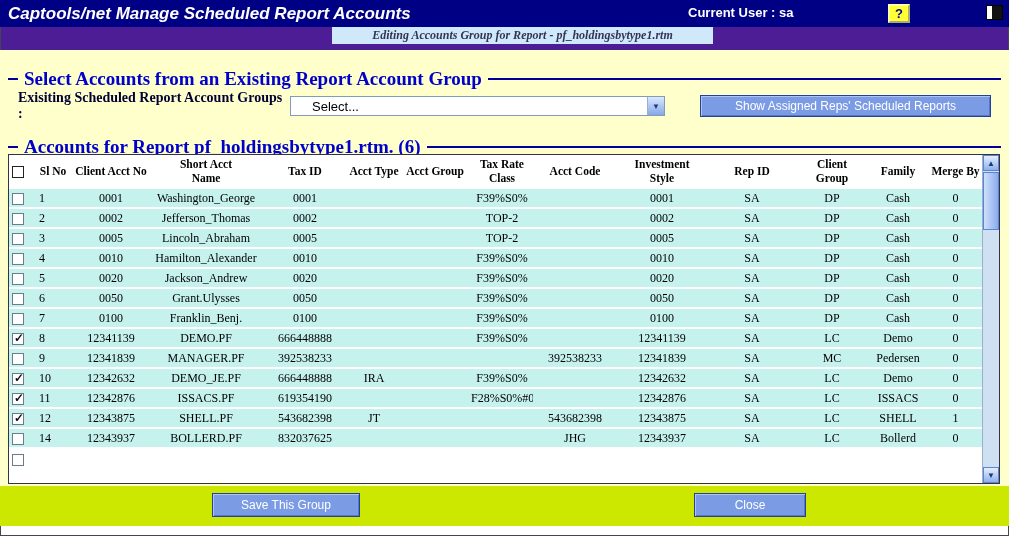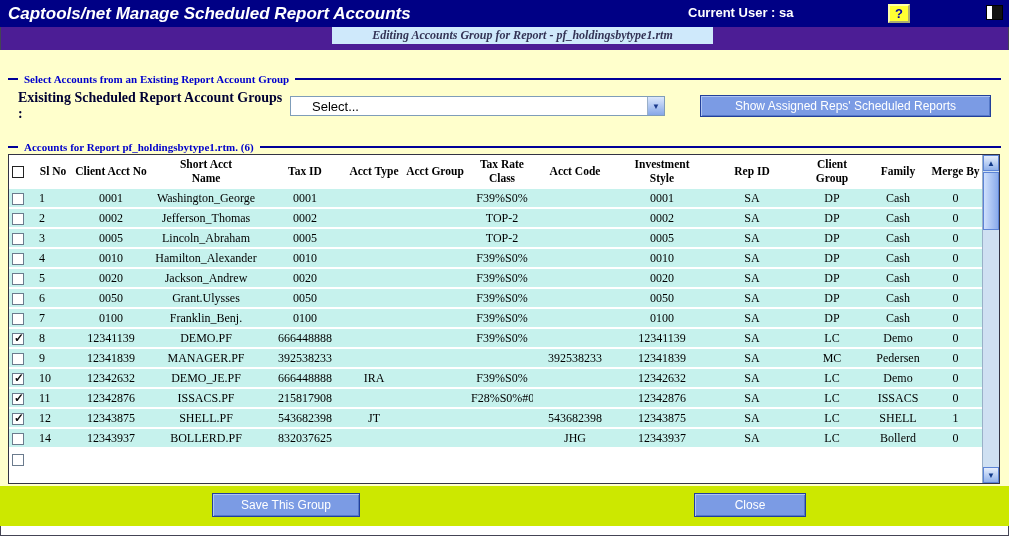--- a/index.html
+++ b/index.html
@@ -15,21 +15,21 @@
   .appicon::after { content:""; position:absolute; right:0; top:0; width:10px; height:13px; background:#111; }
 
   
   .subbar { height:23px; background:#4c1d95; display:flex; justify-content:center; align-items:flex-start;padding-left:36px; }
   .msgbox { background:#cfe9fb; padding:1px 40px; font-family:"Liberation Serif",serif; font-style:italic; font-weight:bold; font-size:12px; color:#333355; }
 
   
   .main { position:relative; height:436px; background:#ffffcc; }
   .legendrow { display:flex; align-items:center; margin:0 8px; height:17px; }
   .legendrow .dash { width:10px; border-top:2px solid #000099; }
-  .legendtext { color:#0000cc; font-family:"Liberation Serif",serif; font-weight:bold; font-size:11px; padding:0 6px; white-space:nowrap; }
+  .legendtext { color:#0000cc; font-family:"Liberation Serif",serif; font-weight:bold; font-size:19px; padding:0 6px; white-space:nowrap; }
   .legendrow .line { flex:1; border-top:2px solid #000099; }
   .legend1 { padding-top:20px; height:37px; }
   .legend2 { padding-top:28px; height:31px; }
 
   .controlsrow { display:flex; align-items:center; margin-top:8px; height:22px; }
   .lbl { margin-left:18px; width:272px; font-family:"Liberation Serif",serif; font-weight:bold; font-size:14px; color:#000033; }
   .select { width:375px; height:20px; background:#fff; border:1px solid #7f9db9; display:flex; align-items:center; justify-content:space-between; cursor:pointer; }
   .selval { font-size:13px; margin-left:21px; color:#000; }
   .selbtn { width:17px; height:18px; background:linear-gradient(#dce8fc,#86a7e8); border-left:1px solid #9ab0c8; display:flex; align-items:center; justify-content:center; font-size:8px; color:#1a3a8c; }
   .bluebtn { background:#7b9be4; border:1px solid #23409a; color:#fff; font-size:12px; font-family:"Liberation Sans",sans-serif; box-shadow:inset 1px 1px 0 #aec4f2, inset -1px -1px 0 #5578c8; cursor:pointer; }
@@ -300,21 +300,21 @@
               <td>SA</td>
               <td>LC</td>
               <td>Demo</td>
               <td>0</td>
             </tr>
             <tr class="datarow">
               <td><span class="cb checked"></span></td>
               <td>11</td>
               <td>12342876</td>
               <td>ISSACS.PF</td>
-              <td>215817908</td>
+              <td>619354190</td>
               <td></td>
               <td></td>
               <td>F28%S0%#0</td>
               <td></td>
               <td>12342876</td>
               <td>SA</td>
               <td>LC</td>
               <td>ISSACS</td>
               <td>0</td>
             </tr>

